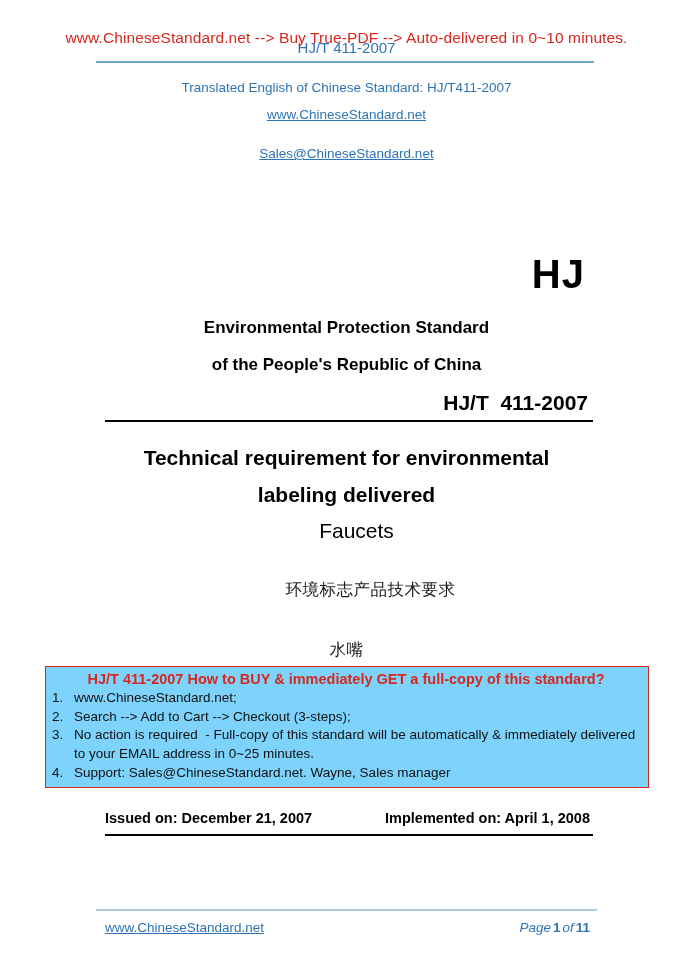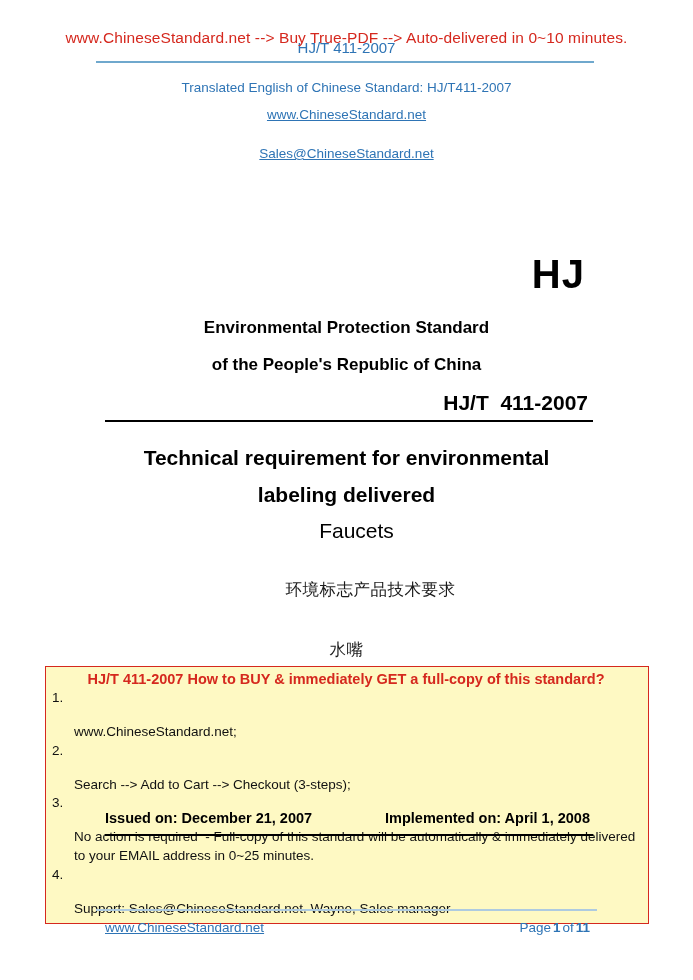--- a/index.html
+++ b/index.html
@@ -54,50 +54,50 @@
   .cn1{position:absolute;top:579px;left:0;right:0;text-align:center;
     font-family:"DejaVu Serif","Liberation Serif",serif;
     font-size:16.5px;color:#1a1a1a;letter-spacing:.5px;padding-left:48px;}
   .cn2{position:absolute;top:639px;left:0;right:0;text-align:center;
     font-family:"DejaVu Serif","Liberation Serif",serif;
     font-size:16.5px;color:#1a1a1a;letter-spacing:.5px;}
   
   .buy-box{
     position:absolute;top:666px;left:45px;right:44px;
     border:1.5px solid var(--red);
-    background:#fef9c3;
+    background:#7dd3fc;
     padding:3px 6px 5px 4px;
     box-sizing:border-box;
   }
   .buy-title{
     text-align:center;color:var(--red);font-weight:bold;
     font-size:14.5px;margin:1px 0 2px 0;
   }
   .buy-item{display:flex;font-size:13.5px;color:#111;line-height:1.38;}
   .buy-item .num{flex:0 0 22px;padding-left:2px;}
-  .buy-item .txt{flex:1;white-space:pre-wrap;margin-top:34px;}
+  .buy-item .txt{flex:1;white-space:pre-wrap;}
   
   .dates{
     position:absolute;top:810px;left:105px;right:103px;
     display:flex;justify-content:space-between;
     font-size:14.5px;font-weight:bold;color:#000;gap:16px;
   }
   .rule-black2{position:absolute;top:834px;left:105px;right:100px;height:2px;background:#000;}
   .issued-by{position:absolute;top:840px;left:0;right:0;text-align:center;
     font-size:14.5px;font-weight:bold;color:#000;}
   
   .rule-footer{position:absolute;top:909px;left:96px;right:96px;height:1.5px;background:#aecbe0;}
   .footer{
     position:absolute;top:920px;left:105px;right:103px;
     display:flex;justify-content:space-between;align-items:baseline;
     font-size:13.5px;
   }
   .page-num{color:var(--blue);}
   .page-num b{font-weight:bold;}
-  .page-num span{margin:0 2px;}
+  .page-num span{margin:0 2px;font-style:italic;}
   :root{--red:#d5281e;--blue:#2e74b5;}
 </style>
 </head>
 <body>
 
 <div class="page">
 
   <div class="watermark">HJ/T 411-2007</div>
   <div class="promo">www.ChineseStandard.net --&gt; Buy True-PDF --&gt; Auto-delivered in 0~10 minutes.</div>
   <div class="rule-top"></div>

